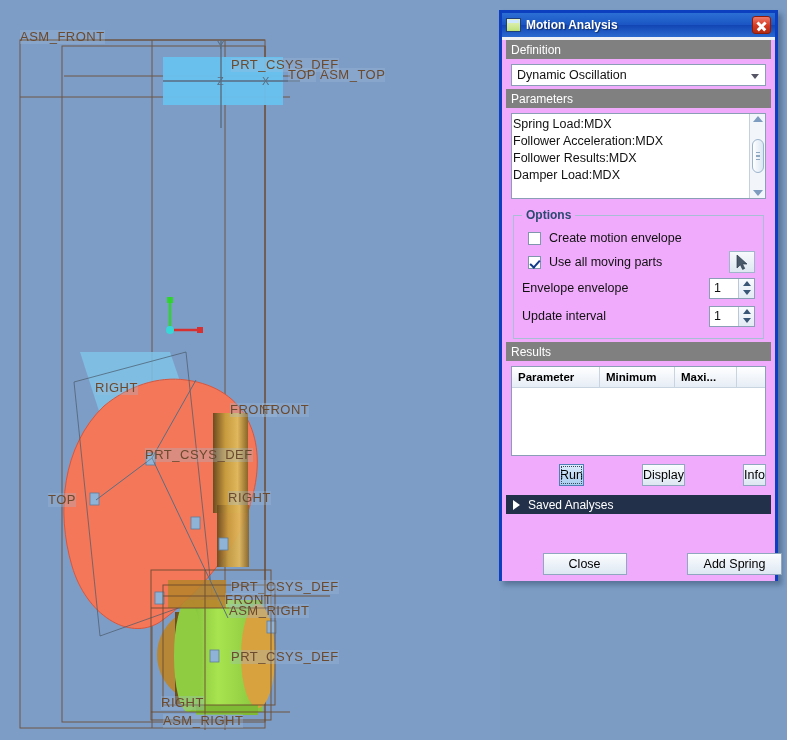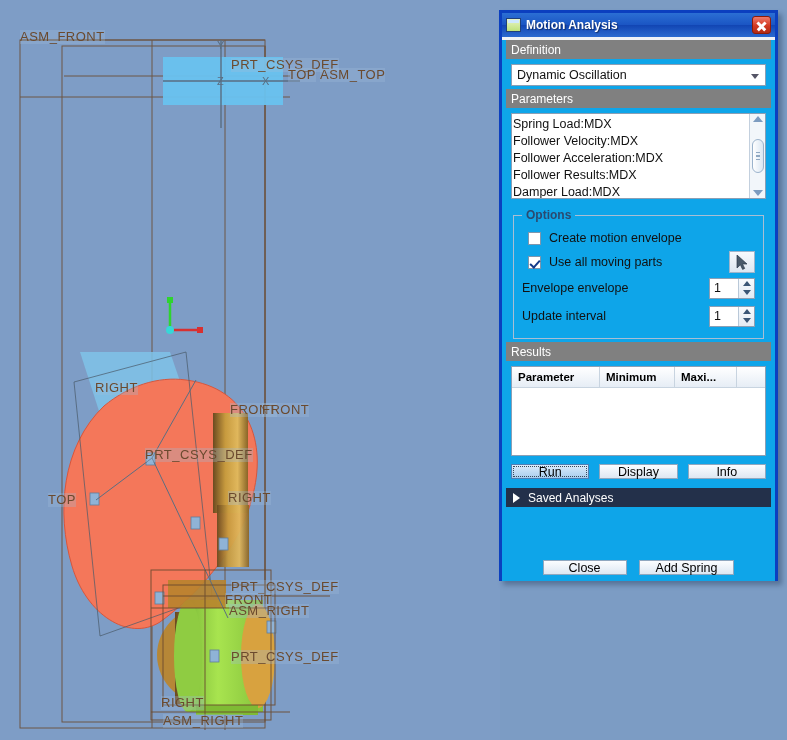--- a/index.html
+++ b/index.html
@@ -83,21 +83,21 @@
     margin-right: 2px;
   }
   .close-btn::before, .close-btn::after {
     content: ""; position: absolute;
     left: 3px; top: 8px; width: 11px; height: 2.5px;
     background: #fff;
   }
   .close-btn::before { transform: rotate(45deg); }
   .close-btn::after  { transform: rotate(-45deg); }
 
-  .body { padding: 0; background: #0ea5e9; height: calc(100% - 24px); position: relative; }
+  .body { padding: 0; background: #f0abfc; height: calc(100% - 24px); position: relative; }
 
   .sect-header {
     height: 19px;
     background: #808080;
     color: #ffffff;
     font-size: 12px;
     display: flex; align-items: center;
     padding-left: 5px;
     margin: 3px 4px 0 4px;
   }
@@ -251,27 +251,28 @@
   .rt-c0 { width: 88px; }
   .rt-c1 { width: 75px; }
   .rt-c2 { width: 62px; }
   .rt-c3 { flex: 1; border-right: 0 !important; }
 
   .btnrow {
     display: flex; gap: 10px;
     margin: 8px 9px 0 9px;
   }
   .btn {
-    flex: 1; height: 15px;
+    flex: 1; height: 22px;
     background: linear-gradient(to bottom,#fbfdff,#dde7f2);
     border: 1px solid #8fa7bf;
     font-size: 12.5px; color: #000;
     display: flex; align-items: center; justify-content: center;
     cursor: pointer;
     font-family: "Liberation Sans", sans-serif;
+    margin-left: 48px;
   }
   .btn.default {
     background: linear-gradient(to bottom,#dcecfb,#a8cdee);
     border: 1px solid #4f7fb5;
     outline: 1px dotted #3a4a5a;
     outline-offset: -3px;
   }
 
   .saved-bar {
     margin: 9px 4px 0 4px;
@@ -436,21 +437,20 @@
       <div class="combo">
         <span>Dynamic Oscillation</span>
         <span class="arrow"></span>
       </div>
 
       <div class="sect-header">Parameters</div>
 
       <div class="listbox">
         <div class="listitems" id="param-list">
             <div class="listitem">Spring Load:MDX</div>
-            <div class="listitem">Follower Velocity:MDX</div>
             <div class="listitem">Follower Acceleration:MDX</div>
             <div class="listitem">Follower Results:MDX</div>
             <div class="listitem">Damper Load:MDX</div>
           </div>
         <div class="vscroll">
           <div class="sc-arrow sc-up"></div>
           <div class="sc-thumb">
             <i></i>
               <i></i>
               <i></i>

